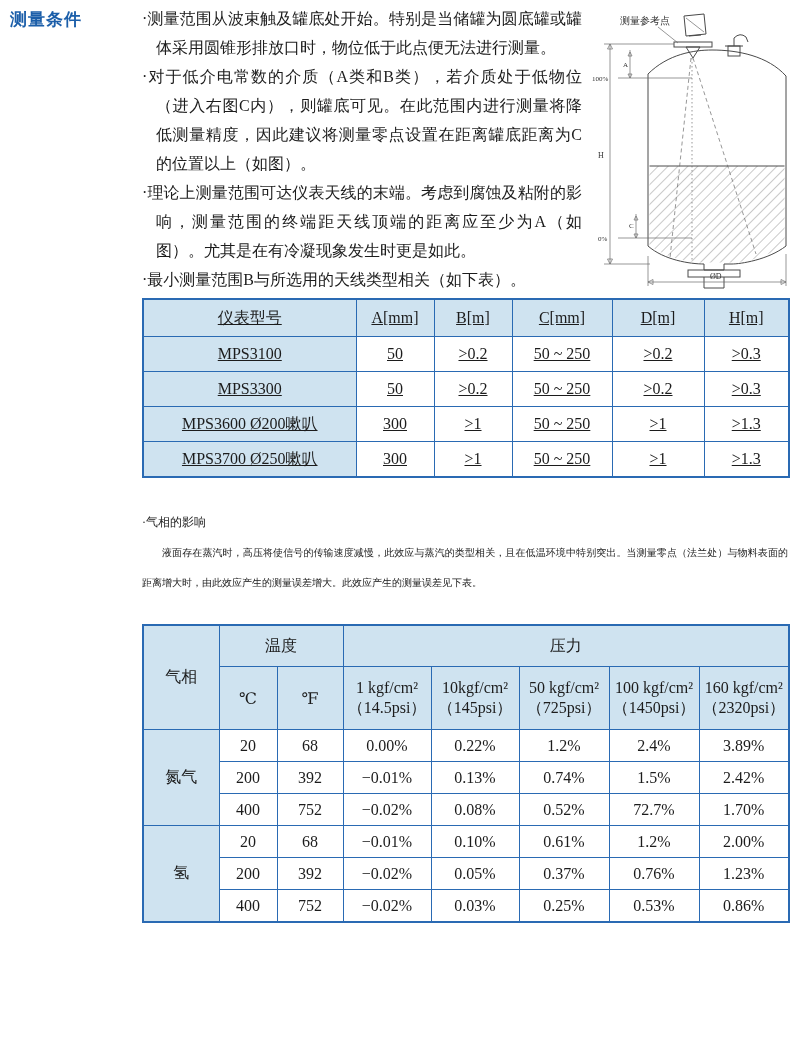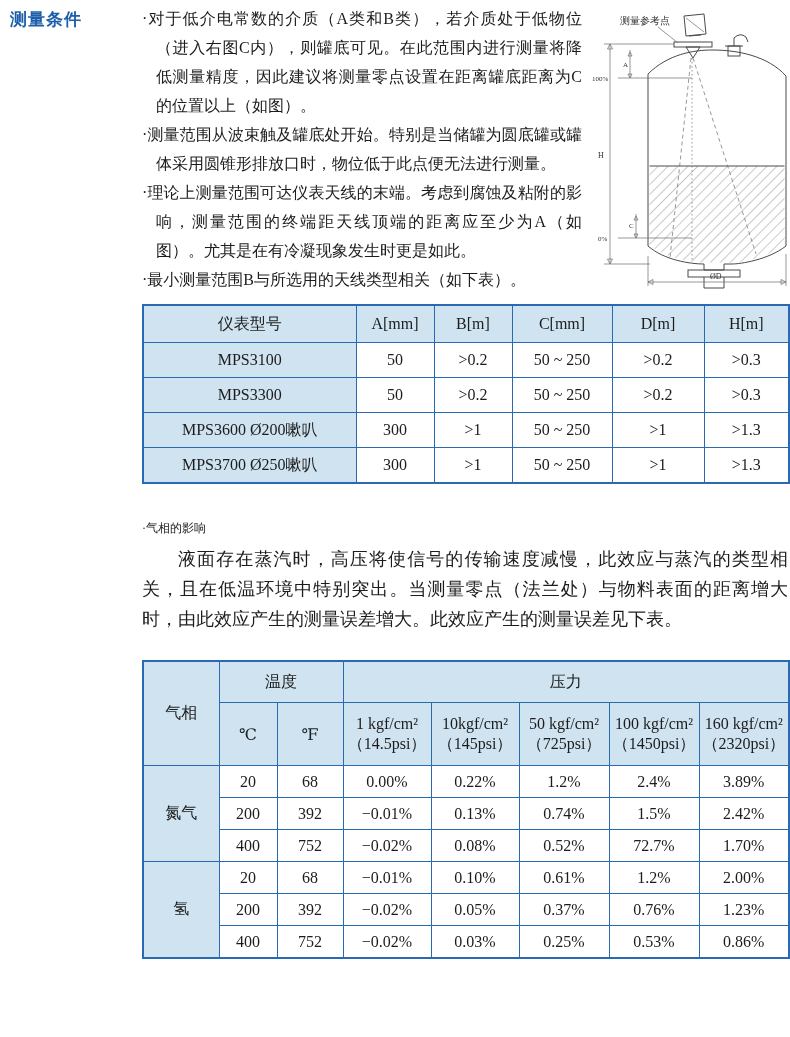--- a/index.html
+++ b/index.html
@@ -13,26 +13,26 @@
   }
   .content{position:absolute;left:142px;top:4px;width:646px;}
   .diagram-wrap{float:right;width:198px;height:284px;margin:2px 0 6px 8px;}
   .bullets{font-size:16px;line-height:29px;text-align:justify;}
   .bullet{padding-left:14px;text-indent:-14px;}
   table{border-collapse:collapse;table-layout:fixed;}
   .tbl{width:646px;border:2px solid #2a6ab3;}
   .tbl td{border:1.5px solid #2a6ab3;text-align:center;vertical-align:middle;
     font-size:16px;padding:0 2px;background:#ffffff;}
   .tbl td.fill{background:#cfe3f0;}
-  .tbl1{margin-top:10px;}
+  .tbl1{margin-top:4px;text-decoration:underline;}
   .tbl1 td{height:34px;}
   .tbl1 tr.hdr td{height:36px;}
   .gas{margin-top:30px;clear:both;}
   .gas-title{font-size:12px;line-height:28px;}
-  .gas-par{font-size:18px;line-height:30px;text-align:justify;text-indent:2em;margin-top:2px;}
+  .gas-par{font-size:10px;line-height:30px;text-align:justify;text-indent:2em;margin-top:2px;}
   .tbl2{margin-top:26px;}
   .tbl2 tr.h1 td{height:40px;}
   .tbl2 tr.h2 td{height:62px;}
   .tbl2 tr.d td{height:31px;}
   .punit{font-size:15px;line-height:20px;font-family:Liberation Serif, serif;}
   svg text{font-family:"Liberation Serif","DejaVu Serif",serif;fill:#333;}
   .dg-line{stroke:#4a4a4a;stroke-width:1;fill:none;}
   .dg-thin{stroke:#6a6a6a;stroke-width:0.7;fill:none;}
 </style>
 </head>
@@ -98,22 +98,22 @@
 
         <line class="dg-thin" x1="58" y1="250" x2="58" y2="280"></line>
         <line class="dg-thin" x1="196" y1="248" x2="196" y2="280"></line>
         <line class="dg-thin" x1="58" y1="276" x2="196" y2="276"></line>
         <path class="dg-thin" d="M58,276 l5,-2.5 l0,5 Z M196,276 l-5,-2.5 l0,5 Z" fill="#6a6a6a"></path>
         <text x="120" y="273" font-size="8">ØD</text>
       </svg>
     </div>
 
     <div class="bullets">
+      <div class="bullet">·测量范围从波束触及罐底处开始。特别是当储罐为圆底罐或罐体采用圆锥形排放口时，物位低于此点便无法进行测量。</div>
       <div class="bullet">·对于低介电常数的介质（A类和B类），若介质处于低物位（进入右图C内），则罐底可见。在此范围内进行测量将降低测量精度，因此建议将测量零点设置在距离罐底距离为C的位置以上（如图）。</div>
-      <div class="bullet">·测量范围从波束触及罐底处开始。特别是当储罐为圆底罐或罐体采用圆锥形排放口时，物位低于此点便无法进行测量。</div>
       <div class="bullet">·理论上测量范围可达仪表天线的末端。考虑到腐蚀及粘附的影响，测量范围的终端距天线顶端的距离应至少为A（如图）。尤其是在有冷凝现象发生时更是如此。</div>
       <div class="bullet">·最小测量范围B与所选用的天线类型相关（如下表）。</div>
     </div>
 
     <table class="tbl tbl1">
       <colgroup>
           <col style="width:213px">
           <col style="width:78px">
           <col style="width:78px">
           <col style="width:100px">

